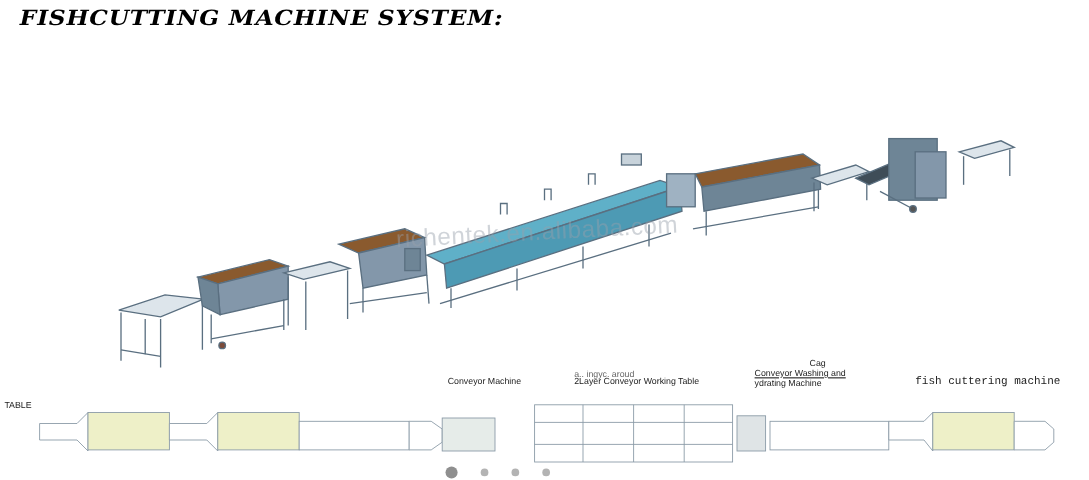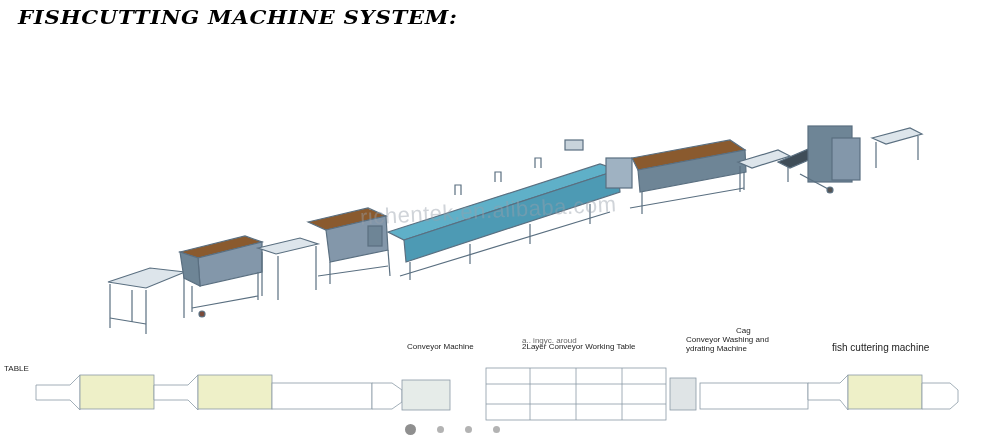--- a/index.html
+++ b/index.html
@@ -9,21 +9,21 @@
       font-family: "DejaVu Serif", serif; font-weight: 900; font-style: italic;
       font-size: 19px; letter-spacing: 0.6px; color: #000;
       transform: scaleX(1.12); transform-origin: left center;
     }
     .scene { position: absolute; left: 0; top: 0; width: 990px; height: 436px; }
     .watermark {
       position: absolute; left: 360px; top: 198px; font-size: 22px; color: rgba(150,160,170,0.45);
       letter-spacing: 0.5px; transform: rotate(-3deg);
     }
     .label { position: absolute; font-size: 8px; color: #222; white-space: nowrap; line-height: 9px; }
-    .label.big { font-size: 10px; }
+    .label.big { font-size: 10px; font-family: Liberation Mono, monospace; }
     .dots { position: absolute; left: 405px; top: 424px; display: flex; gap: 21px; align-items: center; }
     .dot { width: 7px; height: 7px; border-radius: 50%; background: #b3b3b3; }
     .dot.active { width: 11px; height: 11px; background: #8f8f8f; }
   </style>
 </head>
 <body>
 
 <div class="title">FISHCUTTING MACHINE SYSTEM:</div>
 
 <svg class="scene" viewBox="0 0 990 436" xmlns="http://www.w3.org/2000/svg">
@@ -128,21 +128,21 @@
   </g>
 </svg>
 
 <div class="watermark">richentek.en.alibaba.com</div>
 
 <div class="label" style="left:4px; top:364px;">TABLE</div>
 <div class="label" style="left:407px; top:342px;">Conveyor Machine</div>
 <div class="label" style="left:522px; top:326px; color:#666;margin-top:10px;">a.. ingyc. aroud</div>
 <div class="label" style="left:522px; top:326px;margin-top:16px;">2Layer Conveyor Working Table</div>
 <div class="label" style="left:736px; top:326px;">Caɡ</div>
-<div class="label" style="left:686px; top:335px;">Conveyor Washing and</div>
+<div class="label" style="left:686px; top:335px;text-decoration:underline;">Conveyor Washing and</div>
 <div class="label" style="left:686px; top:344px;text-align:center;">ydrating Machine</div>
 <div class="label big" style="left:832px; top:343px;">fish cuttering machine</div>
 
 <div class="dots">
   <div class="dot active"></div>
   <div class="dot"></div>
   <div class="dot"></div>
   <div class="dot"></div>
 </div>
 

